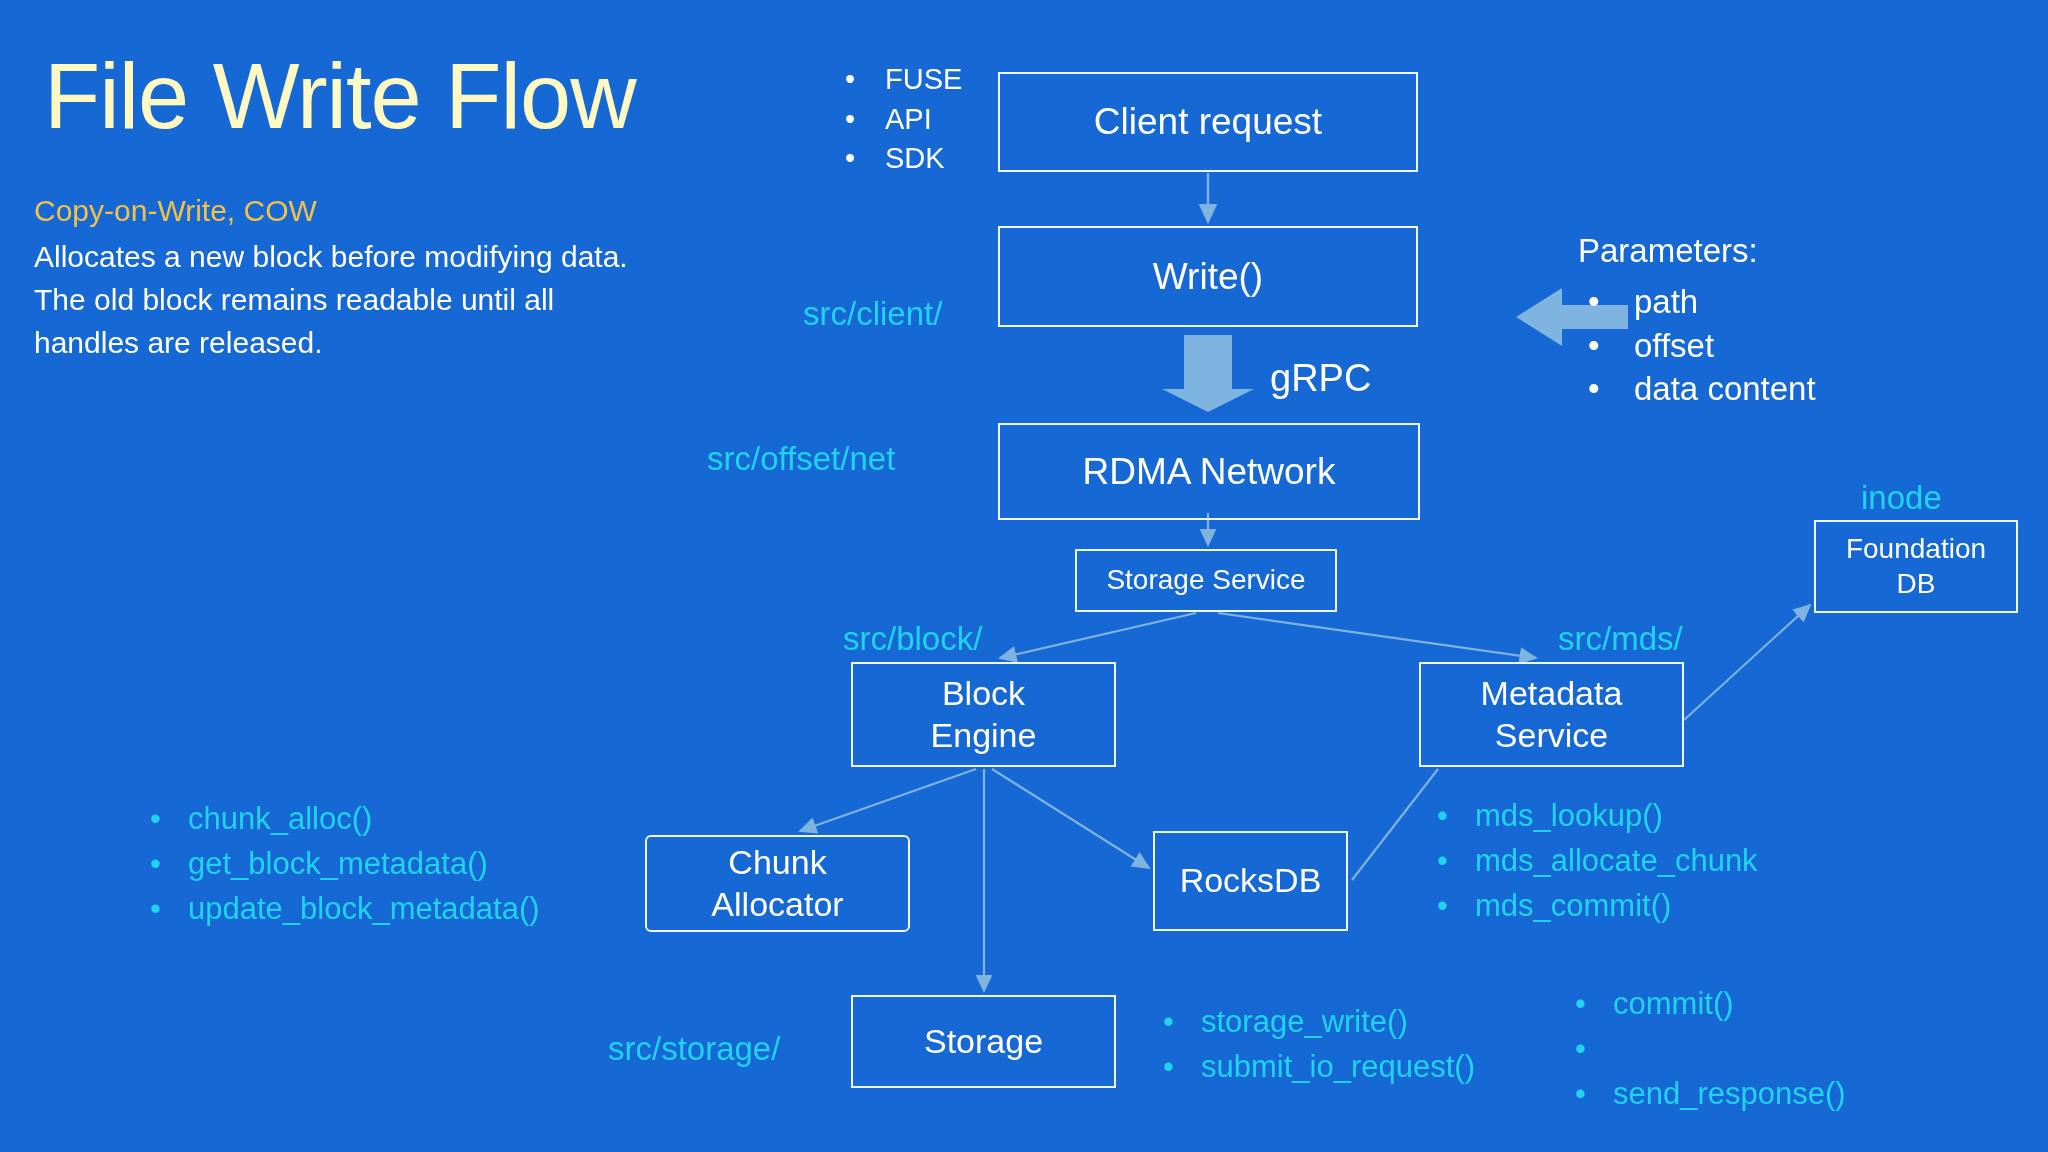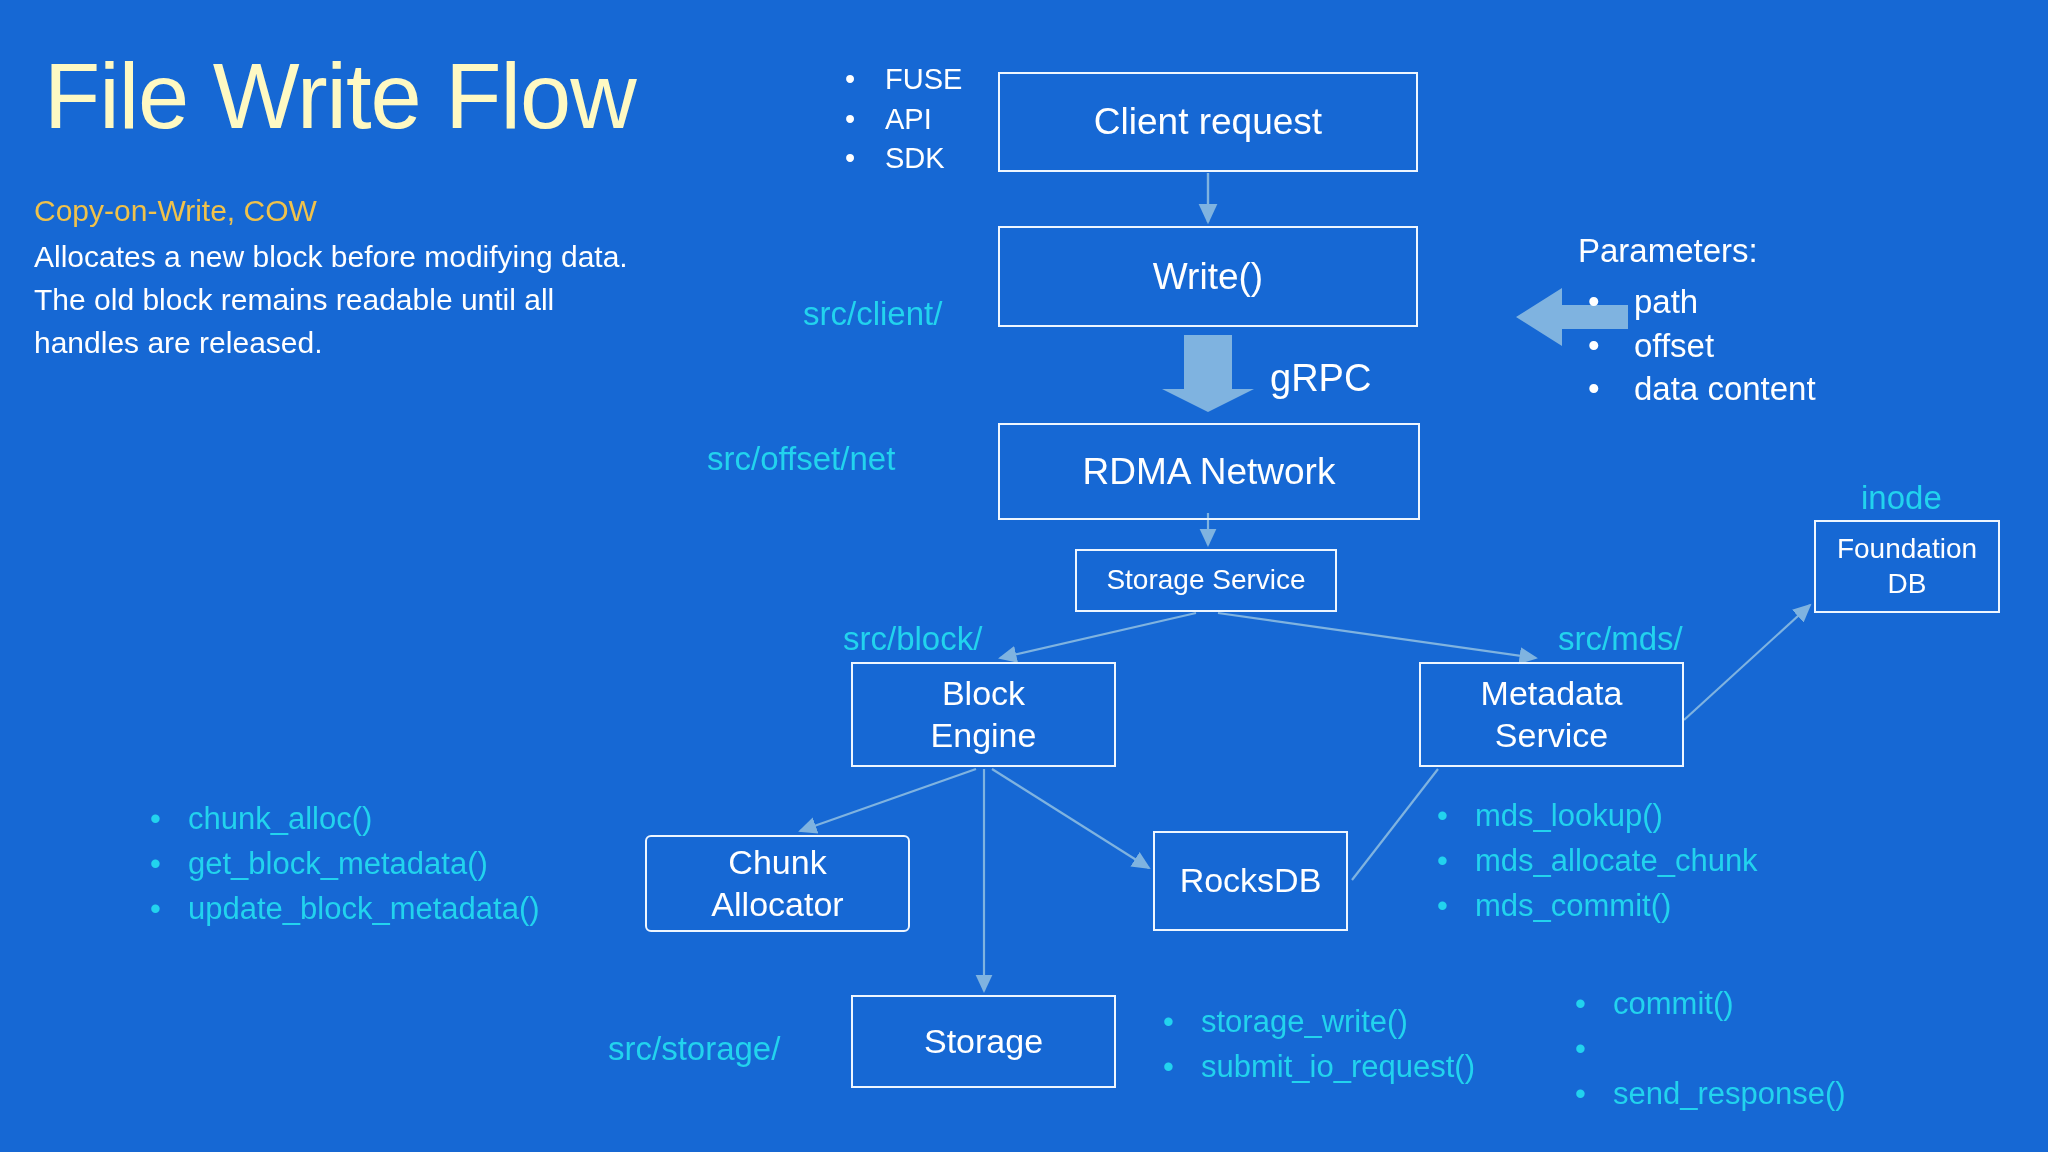--- a/index.html
+++ b/index.html
@@ -83,21 +83,21 @@
   }
   #n-client   {left:998px; top:72px;  width:420px;height:100px;font-size:37px;text-align:right;}
   #n-write    {left:998px; top:226px; width:420px;height:101px;font-size:37px;}
   #n-rdma     {left:998px; top:415px; width:422px;height:97px; font-size:37px;margin-top:8px;}
   #n-storsvc  {left:1075px;top:549px; width:262px;height:63px; font-size:28px;}
   #n-block    {left:851px; top:662px; width:265px;height:105px;font-size:34px;}
   #n-meta     {left:1419px;top:662px; width:265px;height:105px;font-size:34px;}
   #n-chunk    {left:645px; top:835px; width:265px;height:97px; font-size:34px;border-radius:6px;}
   #n-rocks    {left:1153px;top:831px; width:195px;height:100px;font-size:34px;}
   #n-storage  {left:851px; top:995px; width:265px;height:93px; font-size:34px;}
-  #n-fdb      {left:1814px;top:520px; width:186px;height:93px; font-size:28px;}
+  #n-fdb      {left:1814px;top:520px; width:204px;height:93px; font-size:28px;}
 
   
   .pathlbl{color:#22d3ee;white-space:nowrap;}
   #p-client  {left:803px; top:295px; font-size:33px;}
   #p-net     {left:707px; top:440px; font-size:33px;}
   #p-block   {left:843px; top:620px; font-size:33px;}
   #p-mds     {left:1558px;top:620px; font-size:33px;text-align:right;}
   #p-storage {left:608px; top:1030px;font-size:33px;}
   #p-inode   {left:1861px;top:479px; font-size:33px;}
 

